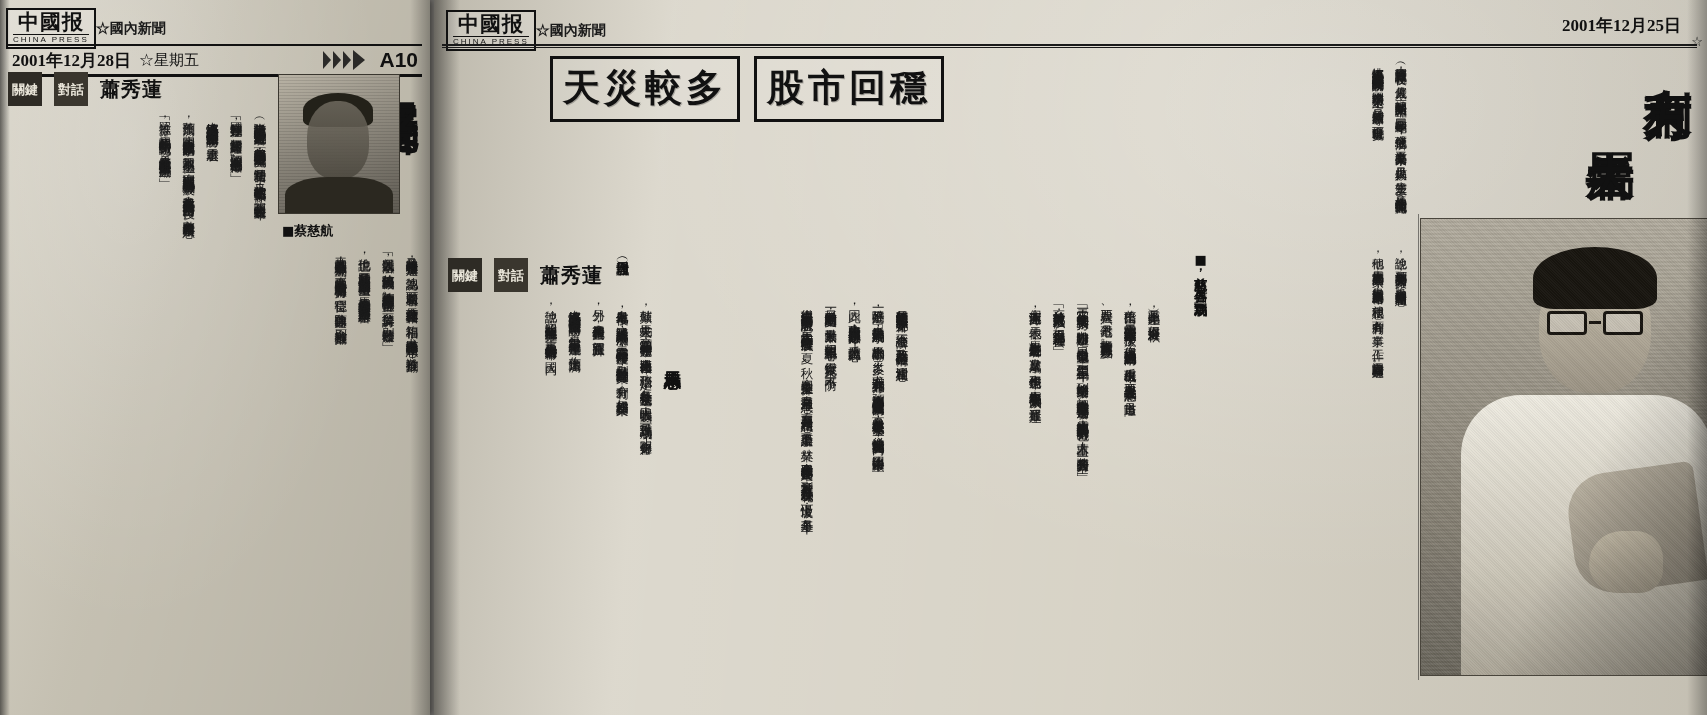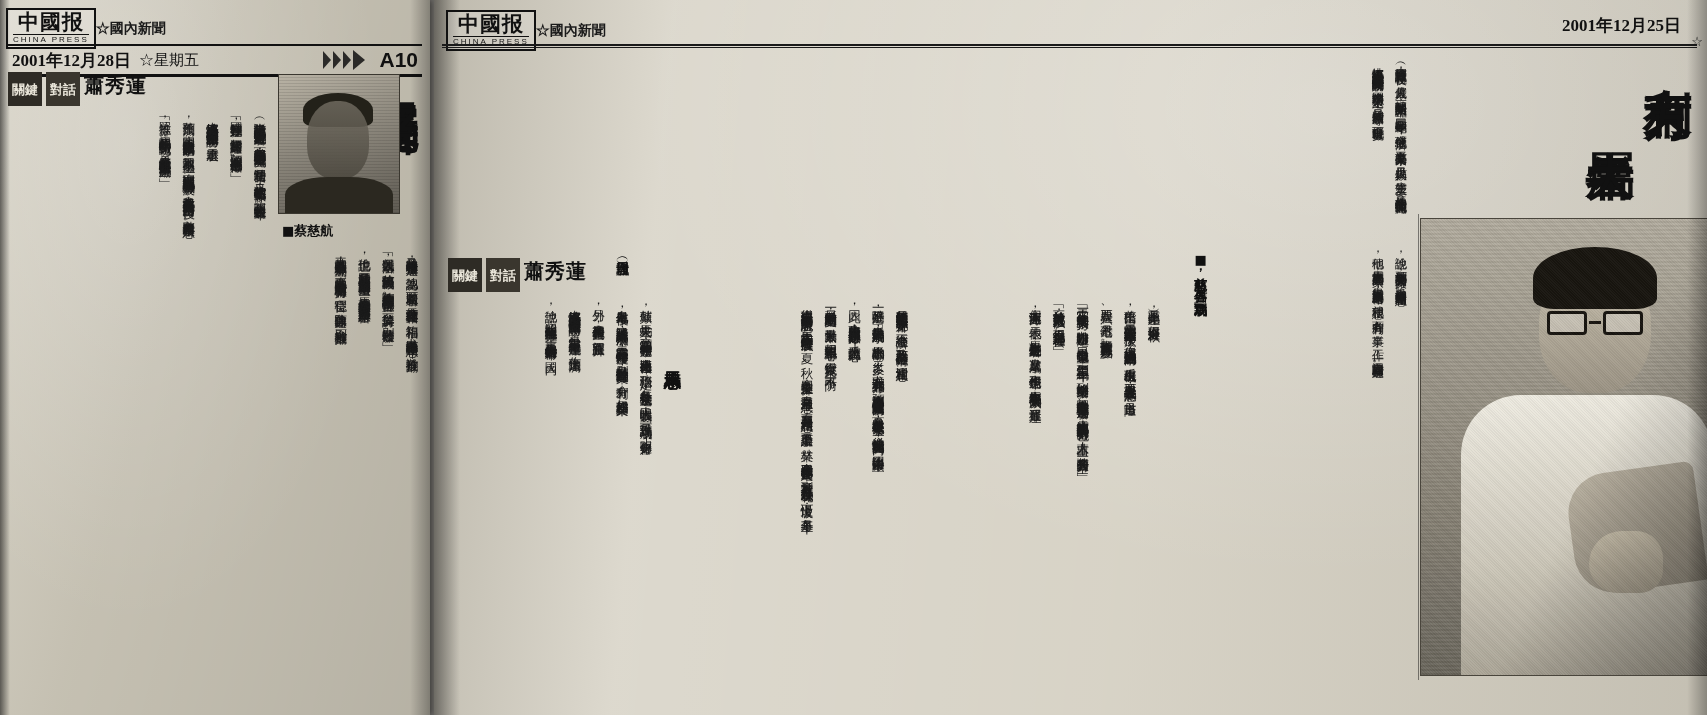--- a/index.html
+++ b/index.html
@@ -190,21 +190,22 @@
     font-family: "DejaVu Serif", serif;
     font-size: 13px;
     font-weight: bold;
     color: #111;
   }
 
   .byline-badge {
     position: absolute;
     left: 8px; top: 72px;
     display: flex;
-    gap: 4px;
+    align-items: center;
+    gap: 12px;
   }
   .badge-sq {
     width: 34px; height: 34px;
     background: #2e2b25;
     color: #e8e4d8;
     font-family: "DejaVu Serif", serif;
     font-size: 13px;
     font-weight: bold;
     display: flex;
     align-items: center;
@@ -516,20 +517,24 @@
         <div class="logo-cn">中國报</div>
         <div class="logo-en">CHINA PRESS</div>
       </div>
       <div class="section-label">☆國內新聞</div>
     </div>
 
     <div class="r-date">2001年12月25日</div>
     <div class="r-star">☆</div>
     <div class="r-rule"></div>
 
+    <div class="kicker-row">
+      <div class="kicker-box">天災較多</div>
+      <div class="kicker-box">股市回穩</div>
+    </div>
 
 
     <div class="vtext r-headline-a">有利東方</div>
     <div class="vtext r-headline-b">屬牛者大</div>
 
     <div class="us-head">美國運程</div>
 
     <div class="byline-badge" style="left:14px; top:258px;">
       <div class="badge-sq">關鍵</div>
       <div class="badge-sq alt">對話</div>

